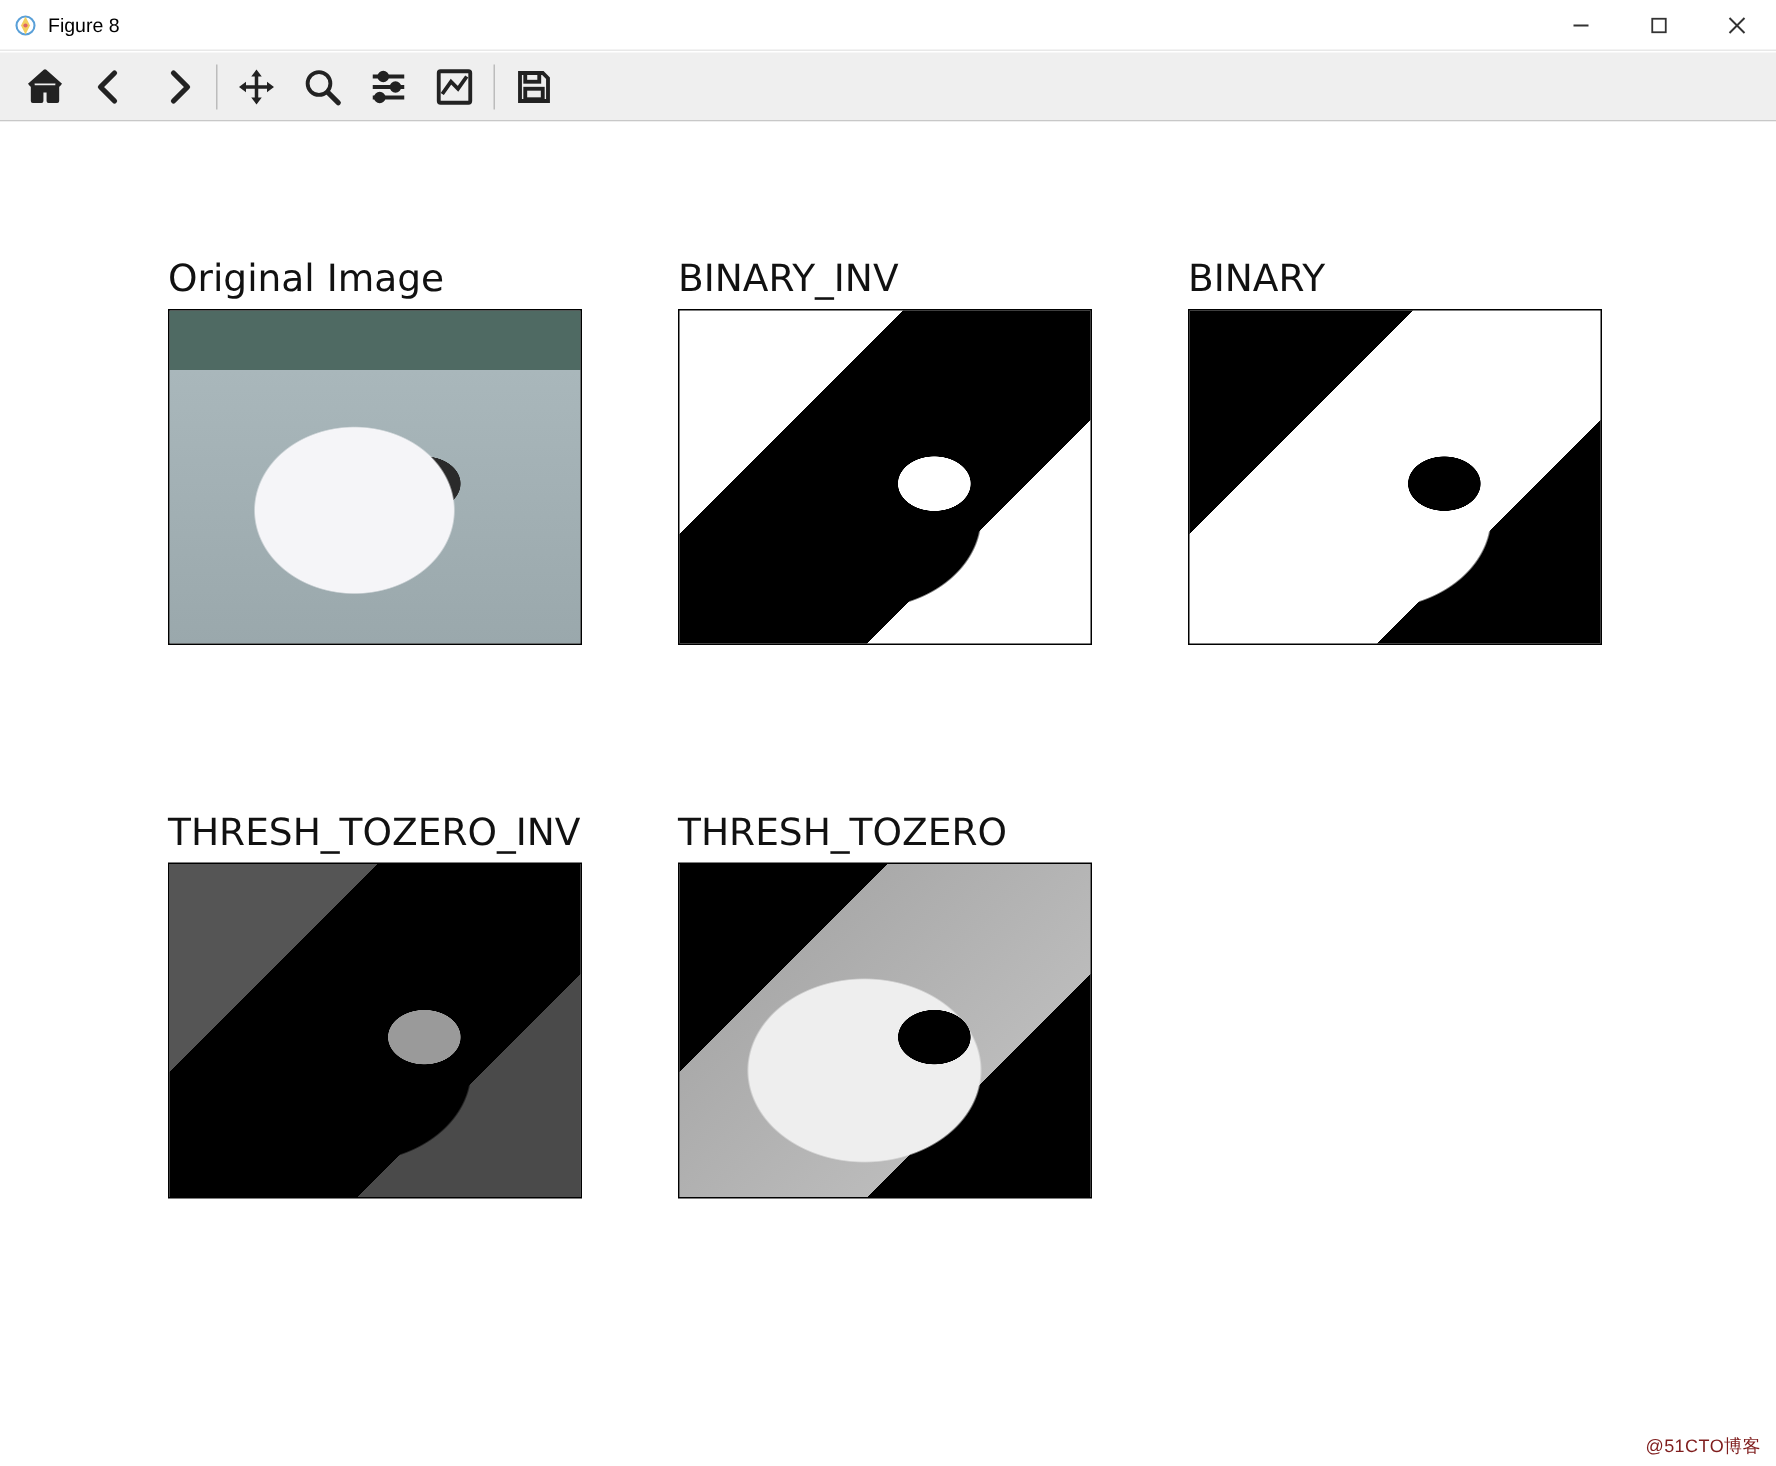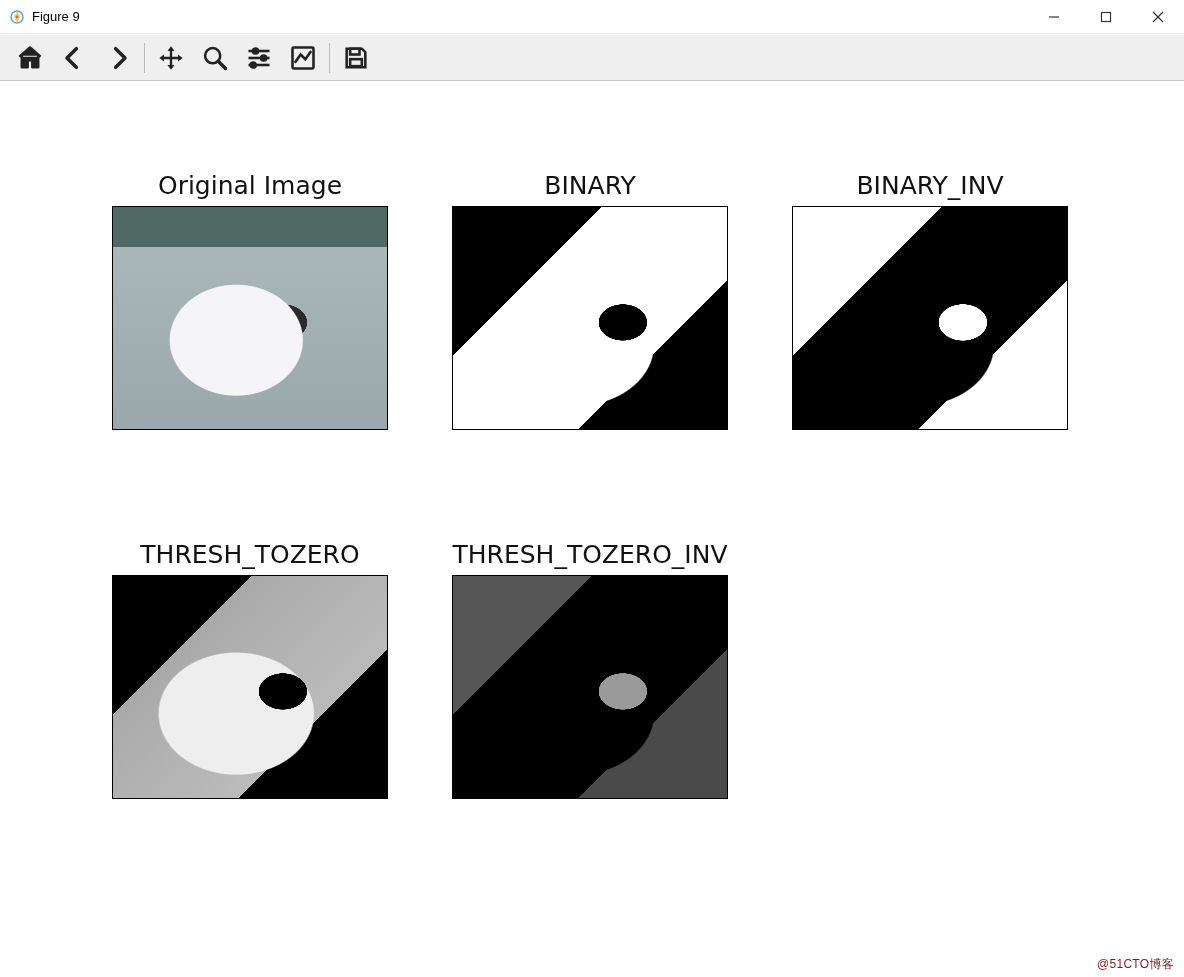--- a/index.html
+++ b/index.html
@@ -61,21 +61,21 @@
   position: absolute;
   left: 80px; top: 90px;
   width: 1024px;
   display: grid;
   grid-template-columns: repeat(3, 340px);
   grid-template-rows: auto auto;
   row-gap: 110px;
   column-gap: 0;
   justify-items: center;
 }
-.cell { display: flex; flex-direction: column; align-items: center; }
+.cell { display: flex; flex-direction: column; }
 .cell .ptitle {
   font-family: "DejaVu Sans", Arial, sans-serif;
   font-size: 25px;
   color: #111;
   margin-bottom: 6px;
   white-space: nowrap;
 }
 .cell .panel {
   width: 276px; height: 224px;
   border: 1.5px solid #000;
@@ -135,21 +135,21 @@
 <body>
 
 <div class="titlebar">
   <span class="app-icon">
     <svg width="16" height="16" viewBox="0 0 16 16">
       <circle cx="8" cy="8" r="6" fill="none" stroke="#5aa0d8" stroke-width="1.4"></circle>
       <path d="M8 2 L11 8 L8 14 L5 8 Z" fill="#f2c94c" opacity=".9"></path>
       <circle cx="8" cy="8" r="1.4" fill="#d66"></circle>
     </svg>
   </span>
-  <span class="title">Figure 9</span>
+  <span class="title">Figure 8</span>
   <span class="spacer"></span>
   <div class="win-controls">
     <div class="win-btn">
       <svg width="12" height="12" viewBox="0 0 12 12">
           <line x1="1" y1="6" x2="11" y2="6" stroke-width="1.2"></line>
         </svg>
     </div>
     <div class="win-btn">
       <svg width="12" height="12" viewBox="0 0 12 12">
           <rect x="1.5" y="1.5" width="9" height="9" fill="none" stroke-width="1.2"></rect>
@@ -220,36 +220,36 @@
 
 <div class="canvas">
   <div class="grid">
 
     <div class="cell">
       <div class="ptitle">Original Image</div>
       <div class="panel original"></div>
     </div>
 
     <div class="cell">
+      <div class="ptitle">BINARY_INV</div>
+      <div class="panel binary_inv"></div>
+    </div>
+
+    <div class="cell">
       <div class="ptitle">BINARY</div>
       <div class="panel binary"></div>
     </div>
 
-    <div class="cell">
-      <div class="ptitle">BINARY_INV</div>
-      <div class="panel binary_inv"></div>
-    </div>
-
+
+    <div class="cell">
+      <div class="ptitle">THRESH_TOZERO_INV</div>
+      <div class="panel tozero_inv"></div>
+    </div>
 
     <div class="cell">
       <div class="ptitle">THRESH_TOZERO</div>
       <div class="panel tozero"></div>
     </div>
 
-    <div class="cell">
-      <div class="ptitle">THRESH_TOZERO_INV</div>
-      <div class="panel tozero_inv"></div>
-    </div>
-
   </div>
 
   <div class="watermark">@51CTO博客</div>
 </div>
 
 </body></html>

